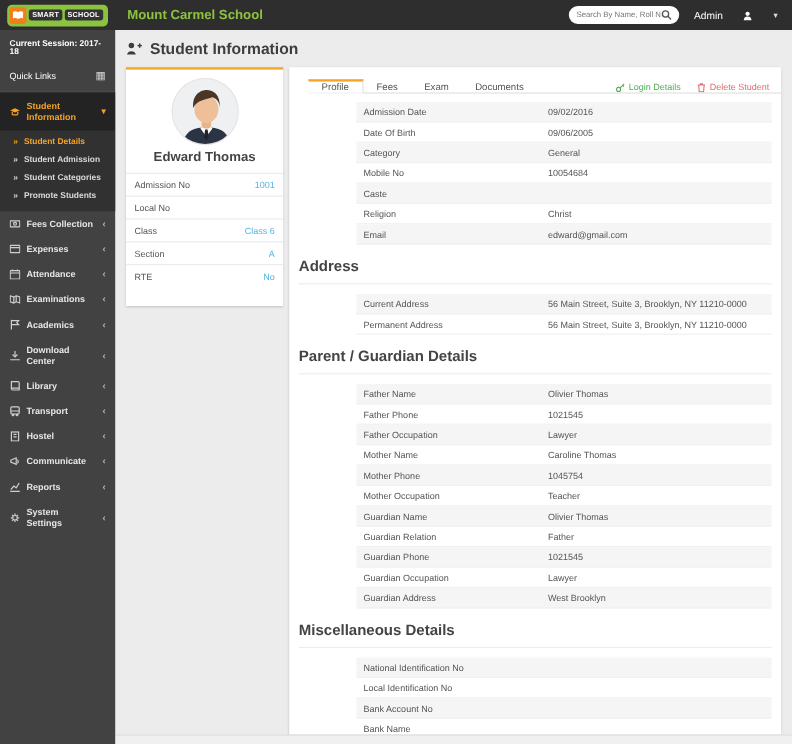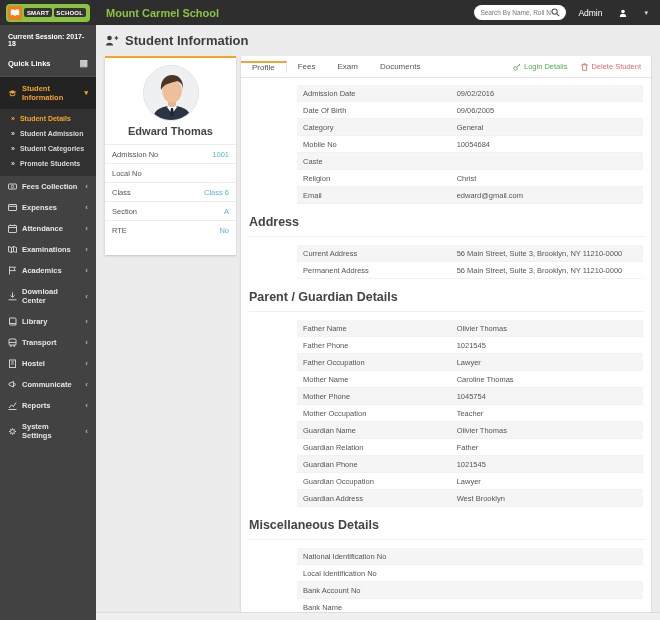--- a/index.html
+++ b/index.html
@@ -14,21 +14,21 @@
   .logo-badge { background:#333; color:#fff; font-size:6px; font-weight:bold; padding:1.5px 2.5px; border-radius:2px; letter-spacing:.2px; }
   .school-name { color:#8bc340; font-weight:bold; font-size:11px; margin-left:10px; flex:1; }
   .search-pill { width:92px; height:15px; border-radius:8px; background:#fff; border:none; display:flex; align-items:center; padding:0 6px; margin-right:12px; }
   .search-pill input { border:none; outline:none; flex:1; font-size:6.5px; color:#555; font-family:"Liberation Sans",sans-serif; width:70px; background:transparent; }
   .admin-box { color:#fff; font-size:8.5px; display:flex; align-items:center; gap:17px; margin-right:12px; cursor:pointer; }
   .caret { color:#ddd; font-size:7px; }
 
   
   .sidebar { position:absolute; top:25px; left:0; bottom:0; width:96px; background:#424242; z-index:10; }
   .session { color:#fff; font-weight:bold; font-size:7px; padding:8px 8px 6px; }
-  .quicklinks { color:#fff; font-weight:bold; font-size:7.5px; padding:6px 8px 8px; display:flex; align-items:flex-end; justify-content:space-between; border-bottom:1px solid #4d4d4d; cursor:pointer; }
+  .quicklinks { color:#fff; font-weight:normal; font-size:7.5px; padding:6px 8px 8px; display:flex; align-items:flex-end; justify-content:space-between; border-bottom:1px solid #4d4d4d; cursor:pointer; }
   .ql-icon { color:#cfcfcf; font-size:9px; line-height:1; }
   .menu-parent { background:#232323; color:#f5a426; font-weight:bold; font-size:7.5px; padding:7px 8px; display:flex; align-items:center; gap:5px; cursor:pointer; }
   .menu-parent .caret { margin-left:auto; color:#f5a426; }
   .submenu { background:#313131; padding:2px 0 5px; }
   .submenu-item { font-size:7px; font-weight:bold; color:#d9d9d9; padding:4px 8px 4px 11px; display:flex; gap:5px; cursor:pointer; }
   .submenu-item.active { color:#f5a426; }
   .submenu-item .bullet { font-size:7px; }
   .menu-item { color:#e6e6e6; font-weight:bold; font-size:7.5px; padding:6px 8px; display:flex; align-items:center; gap:5px; cursor:pointer; }
   .menu-item .chev { margin-left:auto; color:#b5b5b5; font-size:8px; }
   .micon { flex:0 0 9px; display:flex; }
@@ -43,21 +43,21 @@
   .card-left { width:131px; background:#fff; border-top:2px solid #f5a426; box-shadow:0 1px 2px rgba(0,0,0,.18); padding-bottom:16px; }
   .photo-wrap { display:flex; justify-content:center; padding:7px 0 3px; }
   .photo { width:56px; height:56px; border-radius:50%; overflow:hidden; border:1px solid #e3e3e3; background:#f1f3f5; }
   .student-name { text-align:center; font-size:11px; font-weight:bold; color:#444; padding:1px 0 7px; }
   .card-row { display:flex; justify-content:space-between; align-items:center; border-top:1px solid #ececec; padding:4.5px 7px; font-size:7.5px; }
   .card-row .lbl { font-weight:normal; color:#555; }
   .card-row .val { color:#55b4e5; }
 
   
   .panel { flex:1; background:#fff; box-shadow:0 1px 2px rgba(0,0,0,.18); }
-  .tabbar { display:flex; align-items:center; height:22px; border-bottom:1px solid #e2e2e2; }
+  .tabbar { display:flex; align-items:flex-end; height:22px; border-bottom:1px solid #e2e2e2;margin-left:16px; }
   .tab { font-size:8px; color:#555; padding:0 11px; display:flex; align-items:center; cursor:pointer; }
   .tab.active { border-top:2px solid #f5a426; border-right:1px solid #e2e2e2; border-bottom:1px solid #fff; margin-bottom:-1px; }
   .tab-actions { margin-left:auto; display:flex; align-items:center; gap:14px; padding-right:10px; }
   .action-link { font-size:7.5px; display:flex; align-items:center; gap:3px; cursor:pointer; }
   .login-link { color:#4caf50; }
   .delete-link { color:#e36a6a; }
   .panel-body { padding:7px 8px 14px; }
   .trow { display:flex; border-bottom:1px solid #f1f1f1; padding:3.5px 6px; font-size:7.5px; color:#555; min-height:15px;margin-left:48px; }
   .trow:nth-of-type(odd) { background:#f5f5f5; }
   .tlabel { width:46%; }

